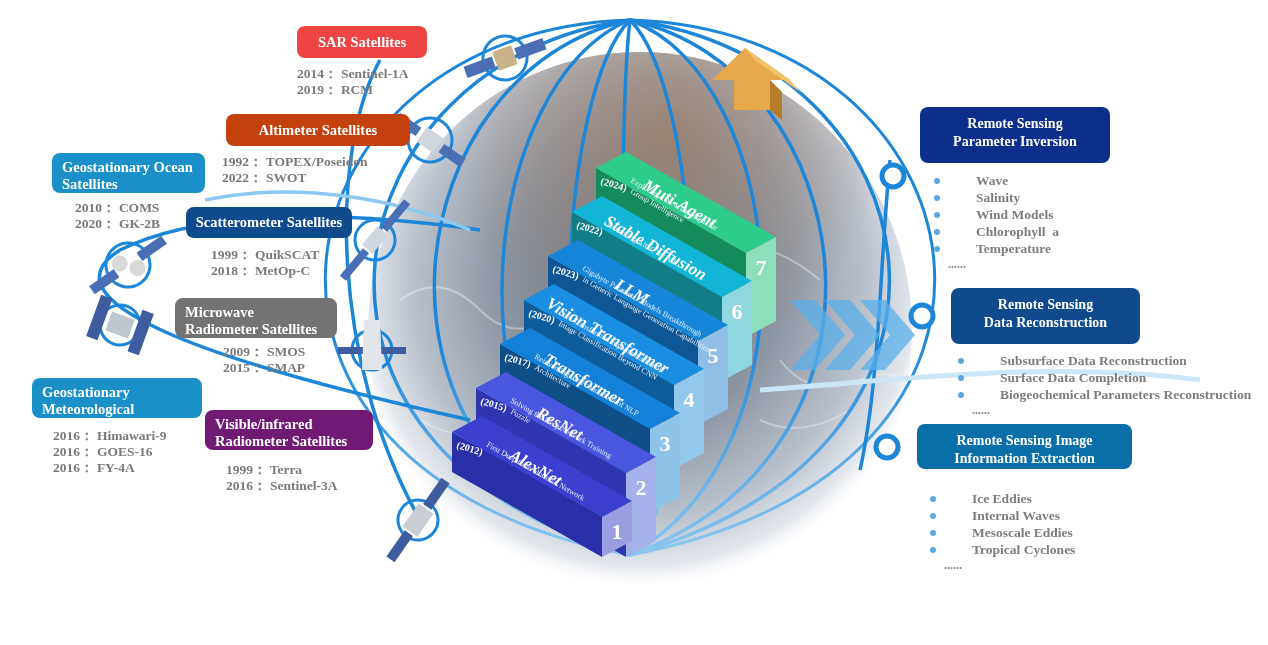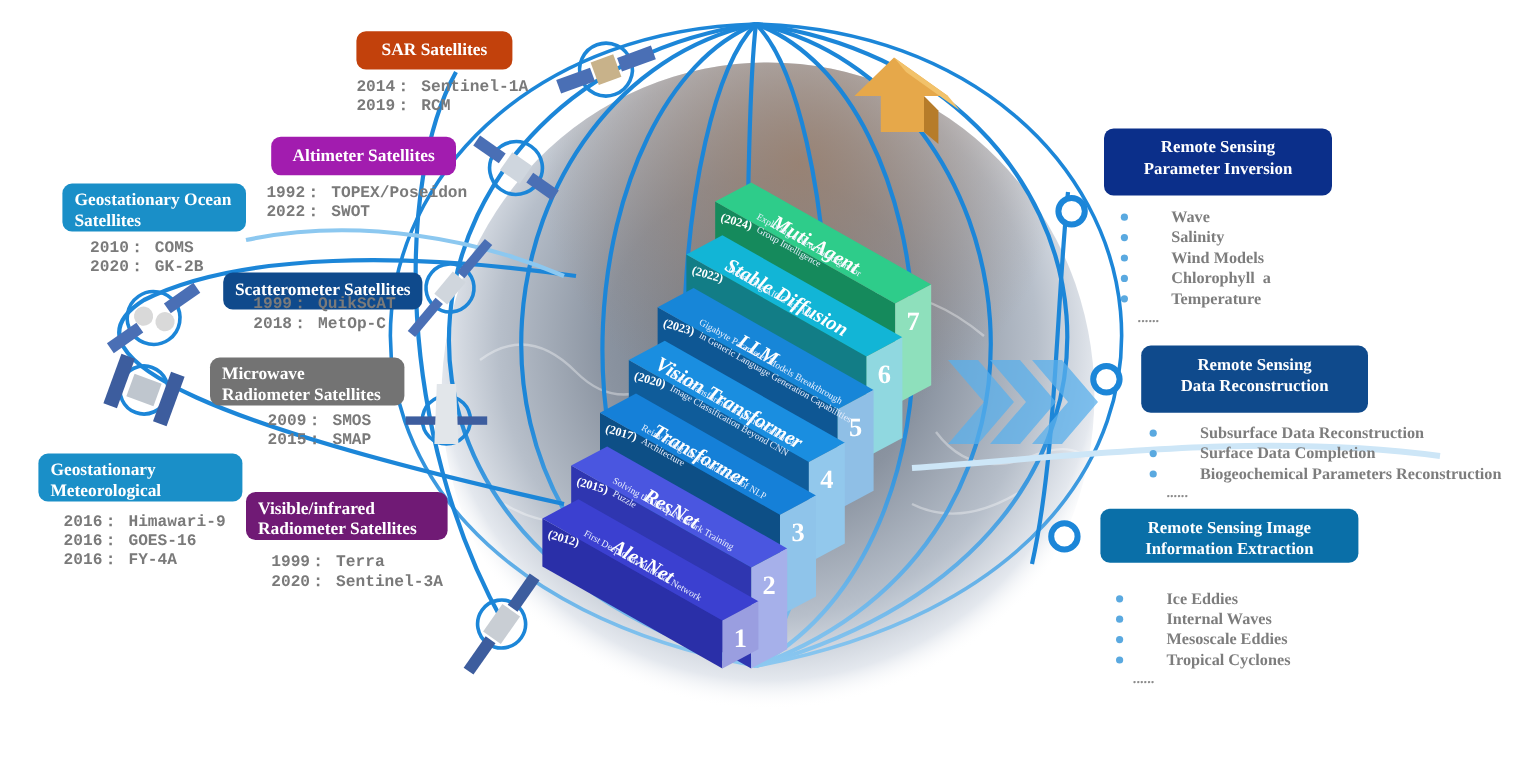--- a/index.html
+++ b/index.html
@@ -3,21 +3,21 @@
 <meta charset="utf-8">
 <style>
   html,body{margin:0;padding:0;background:#ffffff;}
   body{width:1268px;height:645px;position:relative;overflow:hidden;font-family:"Liberation Serif","DejaVu Serif",serif;}
   .abs{position:absolute;}
   .hdr{position:absolute;color:#fff;font-weight:bold;border-radius:8px;box-sizing:border-box;font-size:14.5px;line-height:17px;}
   .hdr.c{display:flex;align-items:center;justify-content:center;text-align:center;}
   .hdr.l{padding:6px 10px;}
   .hdr.rs{font-size:14px;line-height:18px;padding:8px 14px;text-align:center;}
   .years{position:absolute;color:#7a7a7a;font-weight:bold;font-size:13.5px;line-height:16px;white-space:nowrap;}
-  .years div{white-space:nowrap;font-family:Liberation Mono, monospace;}
+  .years div{white-space:nowrap;}
   .bul{position:absolute;color:#7d7d7d;font-weight:bold;font-size:13.5px;line-height:17px;white-space:nowrap;}
   .bul .it{display:flex;align-items:center;gap:28px;}
   .bul .dot{width:6px;height:6px;border-radius:50%;background:#5aa9e0;margin-right:8px;display:inline-block;flex:none;}
   .bul .more{padding-left:14px;font-size:12px;line-height:14px;color:#8a8a8a;}
   svg text{font-family:"Liberation Serif","DejaVu Serif",serif;}
 </style>
 </head>
 <body>
 
 <svg class="abs" style="left:0;top:0" width="1268" height="645" viewBox="0 0 1268 645">
@@ -205,39 +205,39 @@
         <polygon points="452,432 602,517 632,501 482,416" fill="#3b40d0"></polygon>
         <polygon points="602,517 632,501 632,541 602,557" fill="#9a9ee0"></polygon>
         <text x="533" y="472.5" fill="#ffffff" font-size="17" font-style="italic" font-weight="bold" text-anchor="middle" transform="rotate(29.538782259558097 533 472.5)">AlexNet</text>
         <text x="456" y="448" fill="#ffffff" font-size="10" font-weight="bold" transform="rotate(16.246330242756954 456 448)">(2012)</text>
         <text x="486" y="446" fill="#e8eefc" font-size="8" transform="rotate(29.538782259558097 486 446)">First Deep Convolutional Network</text>
         <text x="617" y="539" fill="#ffffff" font-size="22" font-weight="bold" text-anchor="middle">1</text>
       </g>
     </g>
 </svg>
 
-<div class="hdr c" style="left:297px;top:26px;width:130px;height:32px;background:#c2410c;">SAR Satellites</div>
+<div class="hdr c" style="left:297px;top:26px;width:130px;height:32px;background:#ef4444;">SAR Satellites</div>
 <div class="years" style="left:297px;top:66px;">
   <div>2014： Sentinel-1A</div>
   <div>2019： RCM</div>
 </div>
 
-<div class="hdr c" style="left:226px;top:114px;width:154px;height:32px;background:#a21caf;">Altimeter Satellites</div>
+<div class="hdr c" style="left:226px;top:114px;width:184px;height:32px;background:#c2410c;">Altimeter Satellites</div>
 <div class="years" style="left:222px;top:154px;">
   <div>1992： TOPEX/Poseidon</div>
   <div>2022： SWOT</div>
 </div>
 
 <div class="hdr l" style="left:52px;top:153px;width:153px;height:40px;background:#1a8fc8;">Geostationary Ocean Satellites</div>
 <div class="years" style="left:75px;top:200px;">
   <div>2010： COMS</div>
   <div>2020： GK-2B</div>
 </div>
 
-<div class="hdr c" style="left:186px;top:207px;width:166px;height:31px;background:#0f4a8c;margin-top:20px;">Scatterometer Satellites</div>
+<div class="hdr c" style="left:186px;top:207px;width:166px;height:31px;background:#0f4a8c;">Scatterometer Satellites</div>
 <div class="years" style="left:211px;top:247px;">
   <div>1999： QuikSCAT</div>
   <div>2018： MetOp-C</div>
 </div>
 
 <div class="hdr l" style="left:175px;top:298px;width:162px;height:40px;background:#737373;">Microwave Radiometer Satellites</div>
 <div class="years" style="left:223px;top:344px;">
   <div>2009： SMOS</div>
   <div>2015： SMAP</div>
 </div>
@@ -245,21 +245,21 @@
 <div class="hdr l" style="left:32px;top:378px;width:170px;height:40px;background:#1a8fc8;">Geostationary Meteorological Satellites</div>
 <div class="years" style="left:53px;top:428px;">
   <div>2016： Himawari-9</div>
   <div>2016： GOES-16</div>
   <div>2016： FY-4A</div>
 </div>
 
 <div class="hdr l" style="left:205px;top:410px;width:168px;height:40px;background:#701a75;">Visible/infrared Radiometer Satellites</div>
 <div class="years" style="left:226px;top:462px;">
   <div>1999： Terra</div>
-  <div>2020： Sentinel-3A</div>
+  <div>2016： Sentinel-3A</div>
 </div>
 
 <div class="hdr rs" style="left:920px;top:107px;width:190px;height:56px;background:#0b2f8a;">
   <div>Remote Sensing</div>
   <div>Parameter Inversion</div>
 </div>
 <div class="bul" style="left:934px;top:172px;">
   <div class="it">
       <span class="dot"></span>
       <span>Wave</span>

